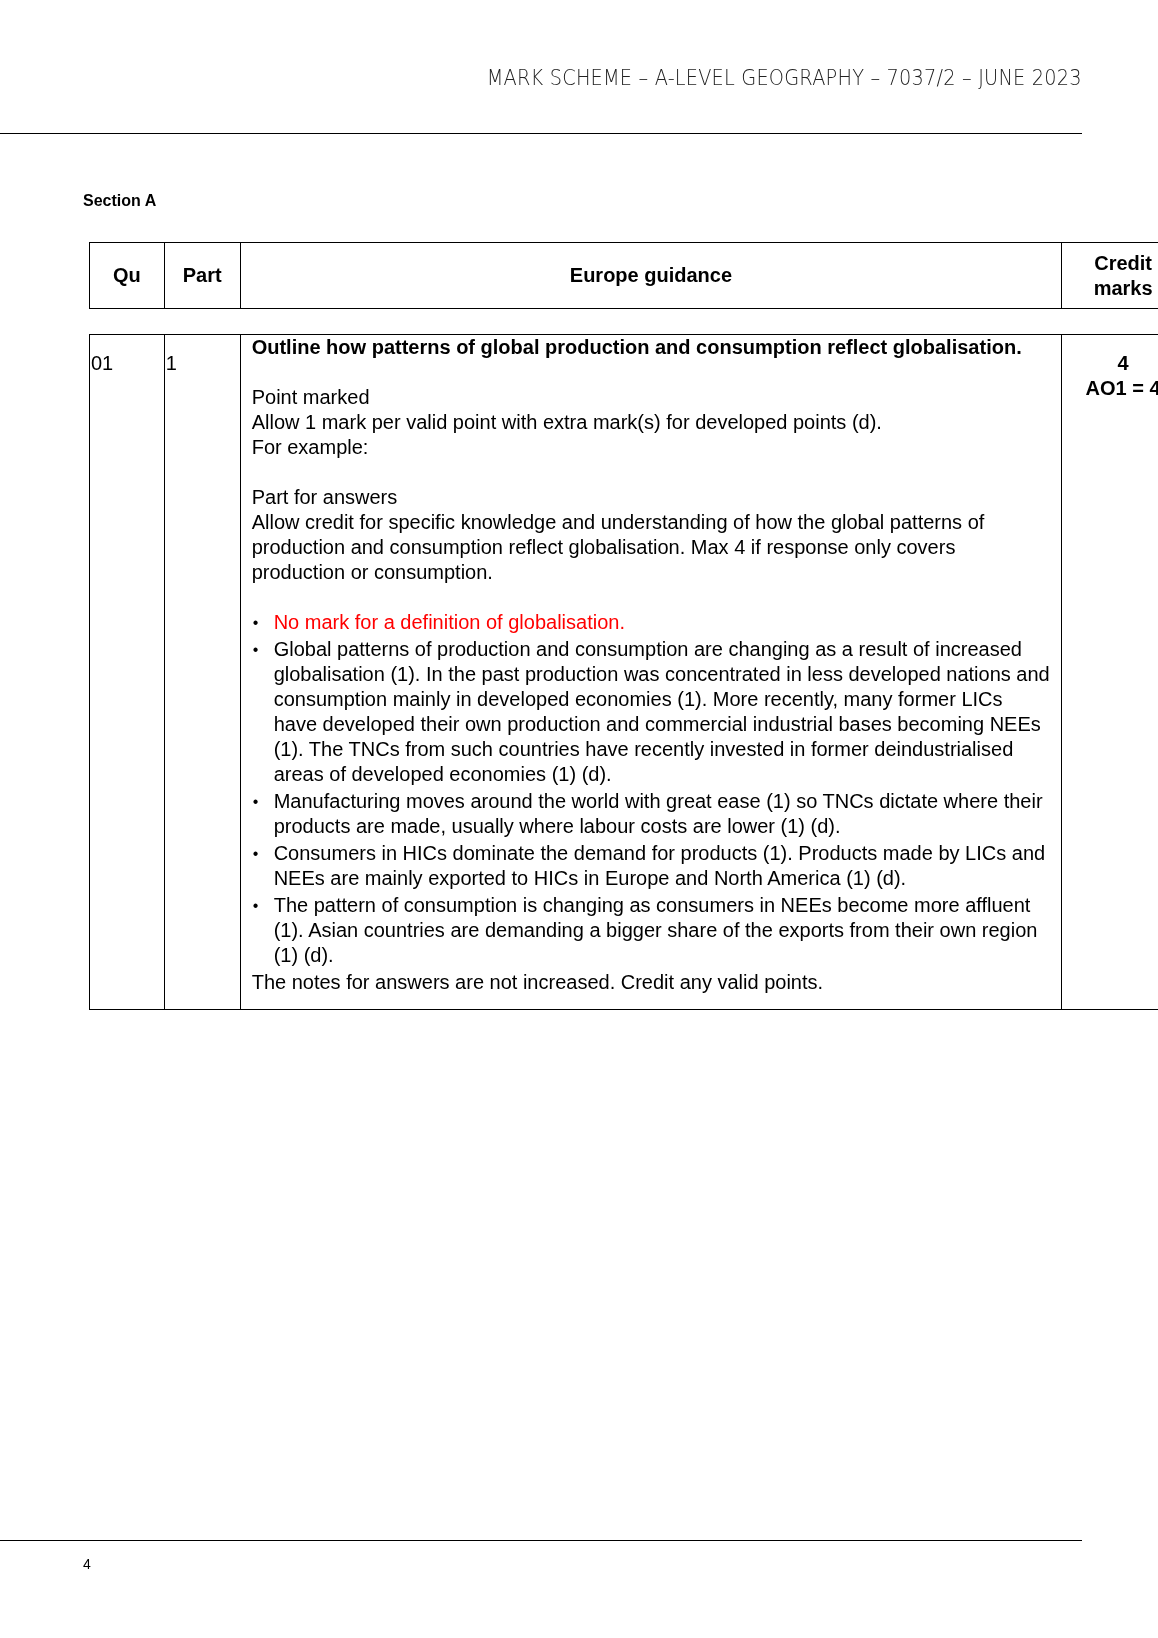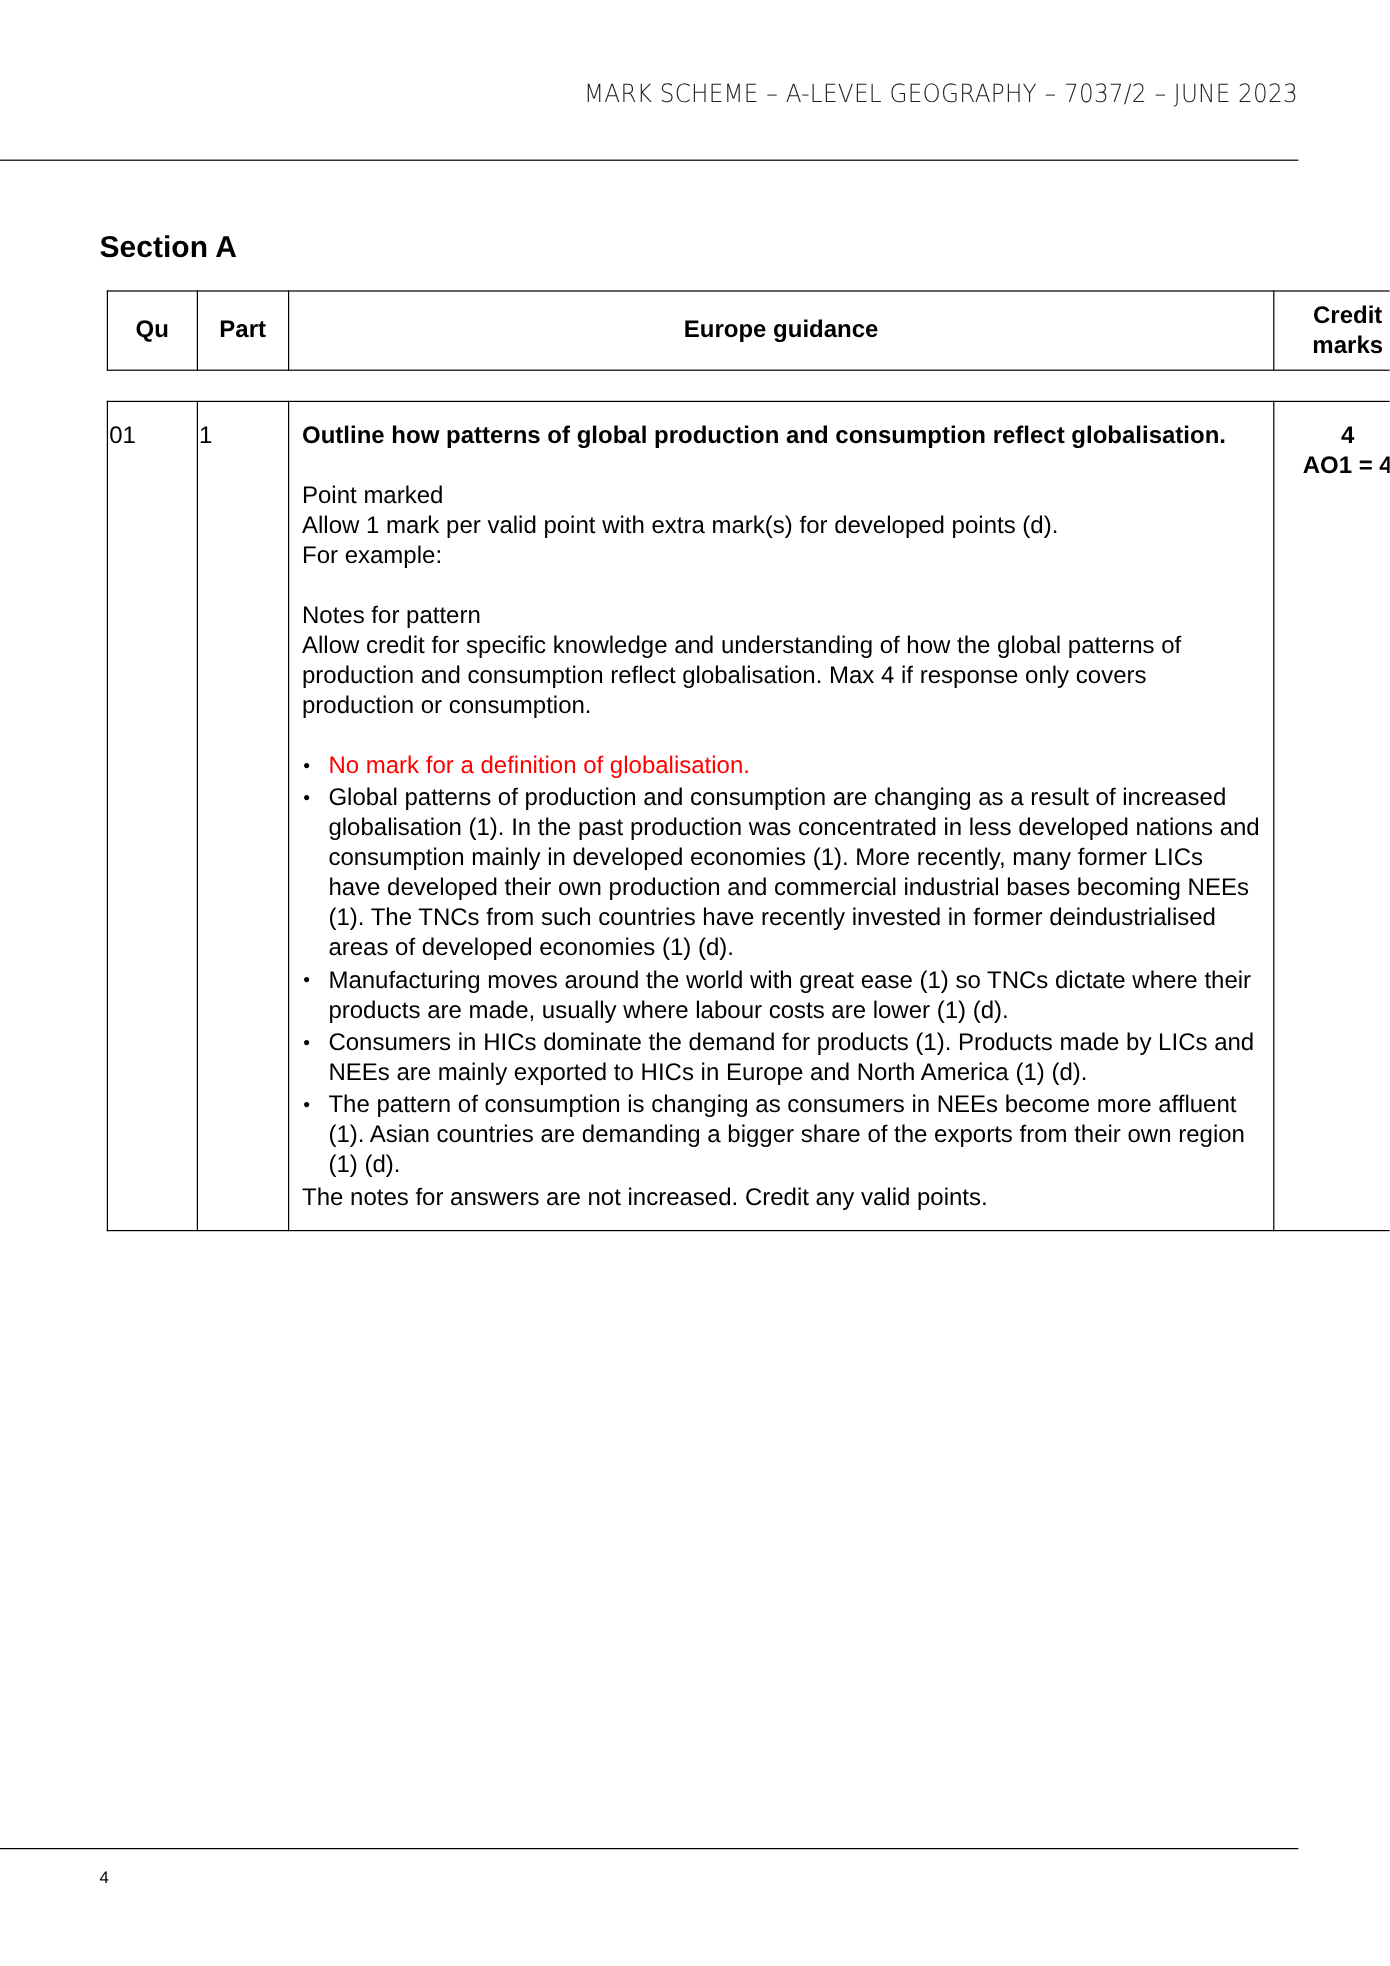--- a/index.html
+++ b/index.html
@@ -34,21 +34,21 @@
       width: 1082px;
       height: 1px;
       background: #000;
     }
     .rule.top { top: 133px; }
     .rule.bottom { top: 1540px; }
     .section-title {
       position: absolute;
       top: 192px;
       left: 83px;
-      font-size: 25px;
+      font-size: 16px;
       font-weight: bold;
     }
     table {
       border-collapse: collapse;
       position: absolute;
       left: 89px;
       width: 1096px;
       table-layout: fixed;
     }
     td, th {
@@ -67,21 +67,21 @@
     }
     .body-table { top: 334px; }
     .col-qu { width: 67px; }
     .col-part { width: 68px; }
     .col-guidance { width: 736px; }
     .col-marks { width: 110px; }
     .cell-num {
       padding-top: 16px;
     }
     .cell-guidance {
-      padding: 16px 10px 14px 11px;
+      padding: 0 10px 14px 11px;
     }
     .cell-marks {
       text-align: center;
       font-weight: bold;
       padding-top: 16px;
     }
     .question {
       font-weight: bold;
       margin: 0;
     }
@@ -153,21 +153,21 @@
       <tr>
     <td class="cell-num">01</td>
     <td class="cell-num">1</td>
     <td class="cell-guidance">
       <p class="question">Outline how patterns of global production and consumption reflect globalisation.</p>
 
       <p class="heading-ul">Point marked</p>
       <p>Allow 1 mark per valid point with extra mark(s) for developed points (d).</p>
       <p>For example:</p>
 
-      <p class="heading-ul">Notes for pattern</p>
+      <p class="heading-ul">Part for answers</p>
       <p>Allow credit for specific knowledge and understanding of how the global patterns of production and consumption reflect globalisation.  Max 4 if response only covers production or consumption.</p>
 
       <ul class="points">
         <li class="red">
           <span class="bullet">•</span>
           <span>No mark for a definition of globalisation.</span>
         </li>
         <li>
           <span class="bullet">•</span>
           <span>Global patterns of production and consumption are changing as a result of increased globalisation (1).  In the past production was concentrated in less developed nations and consumption mainly in developed economies (1).  More recently, many former LICs have developed their own production and commercial industrial bases becoming NEEs (1).  The TNCs from such countries have recently invested in former deindustrialised areas of developed economies (1) (d).</span>

